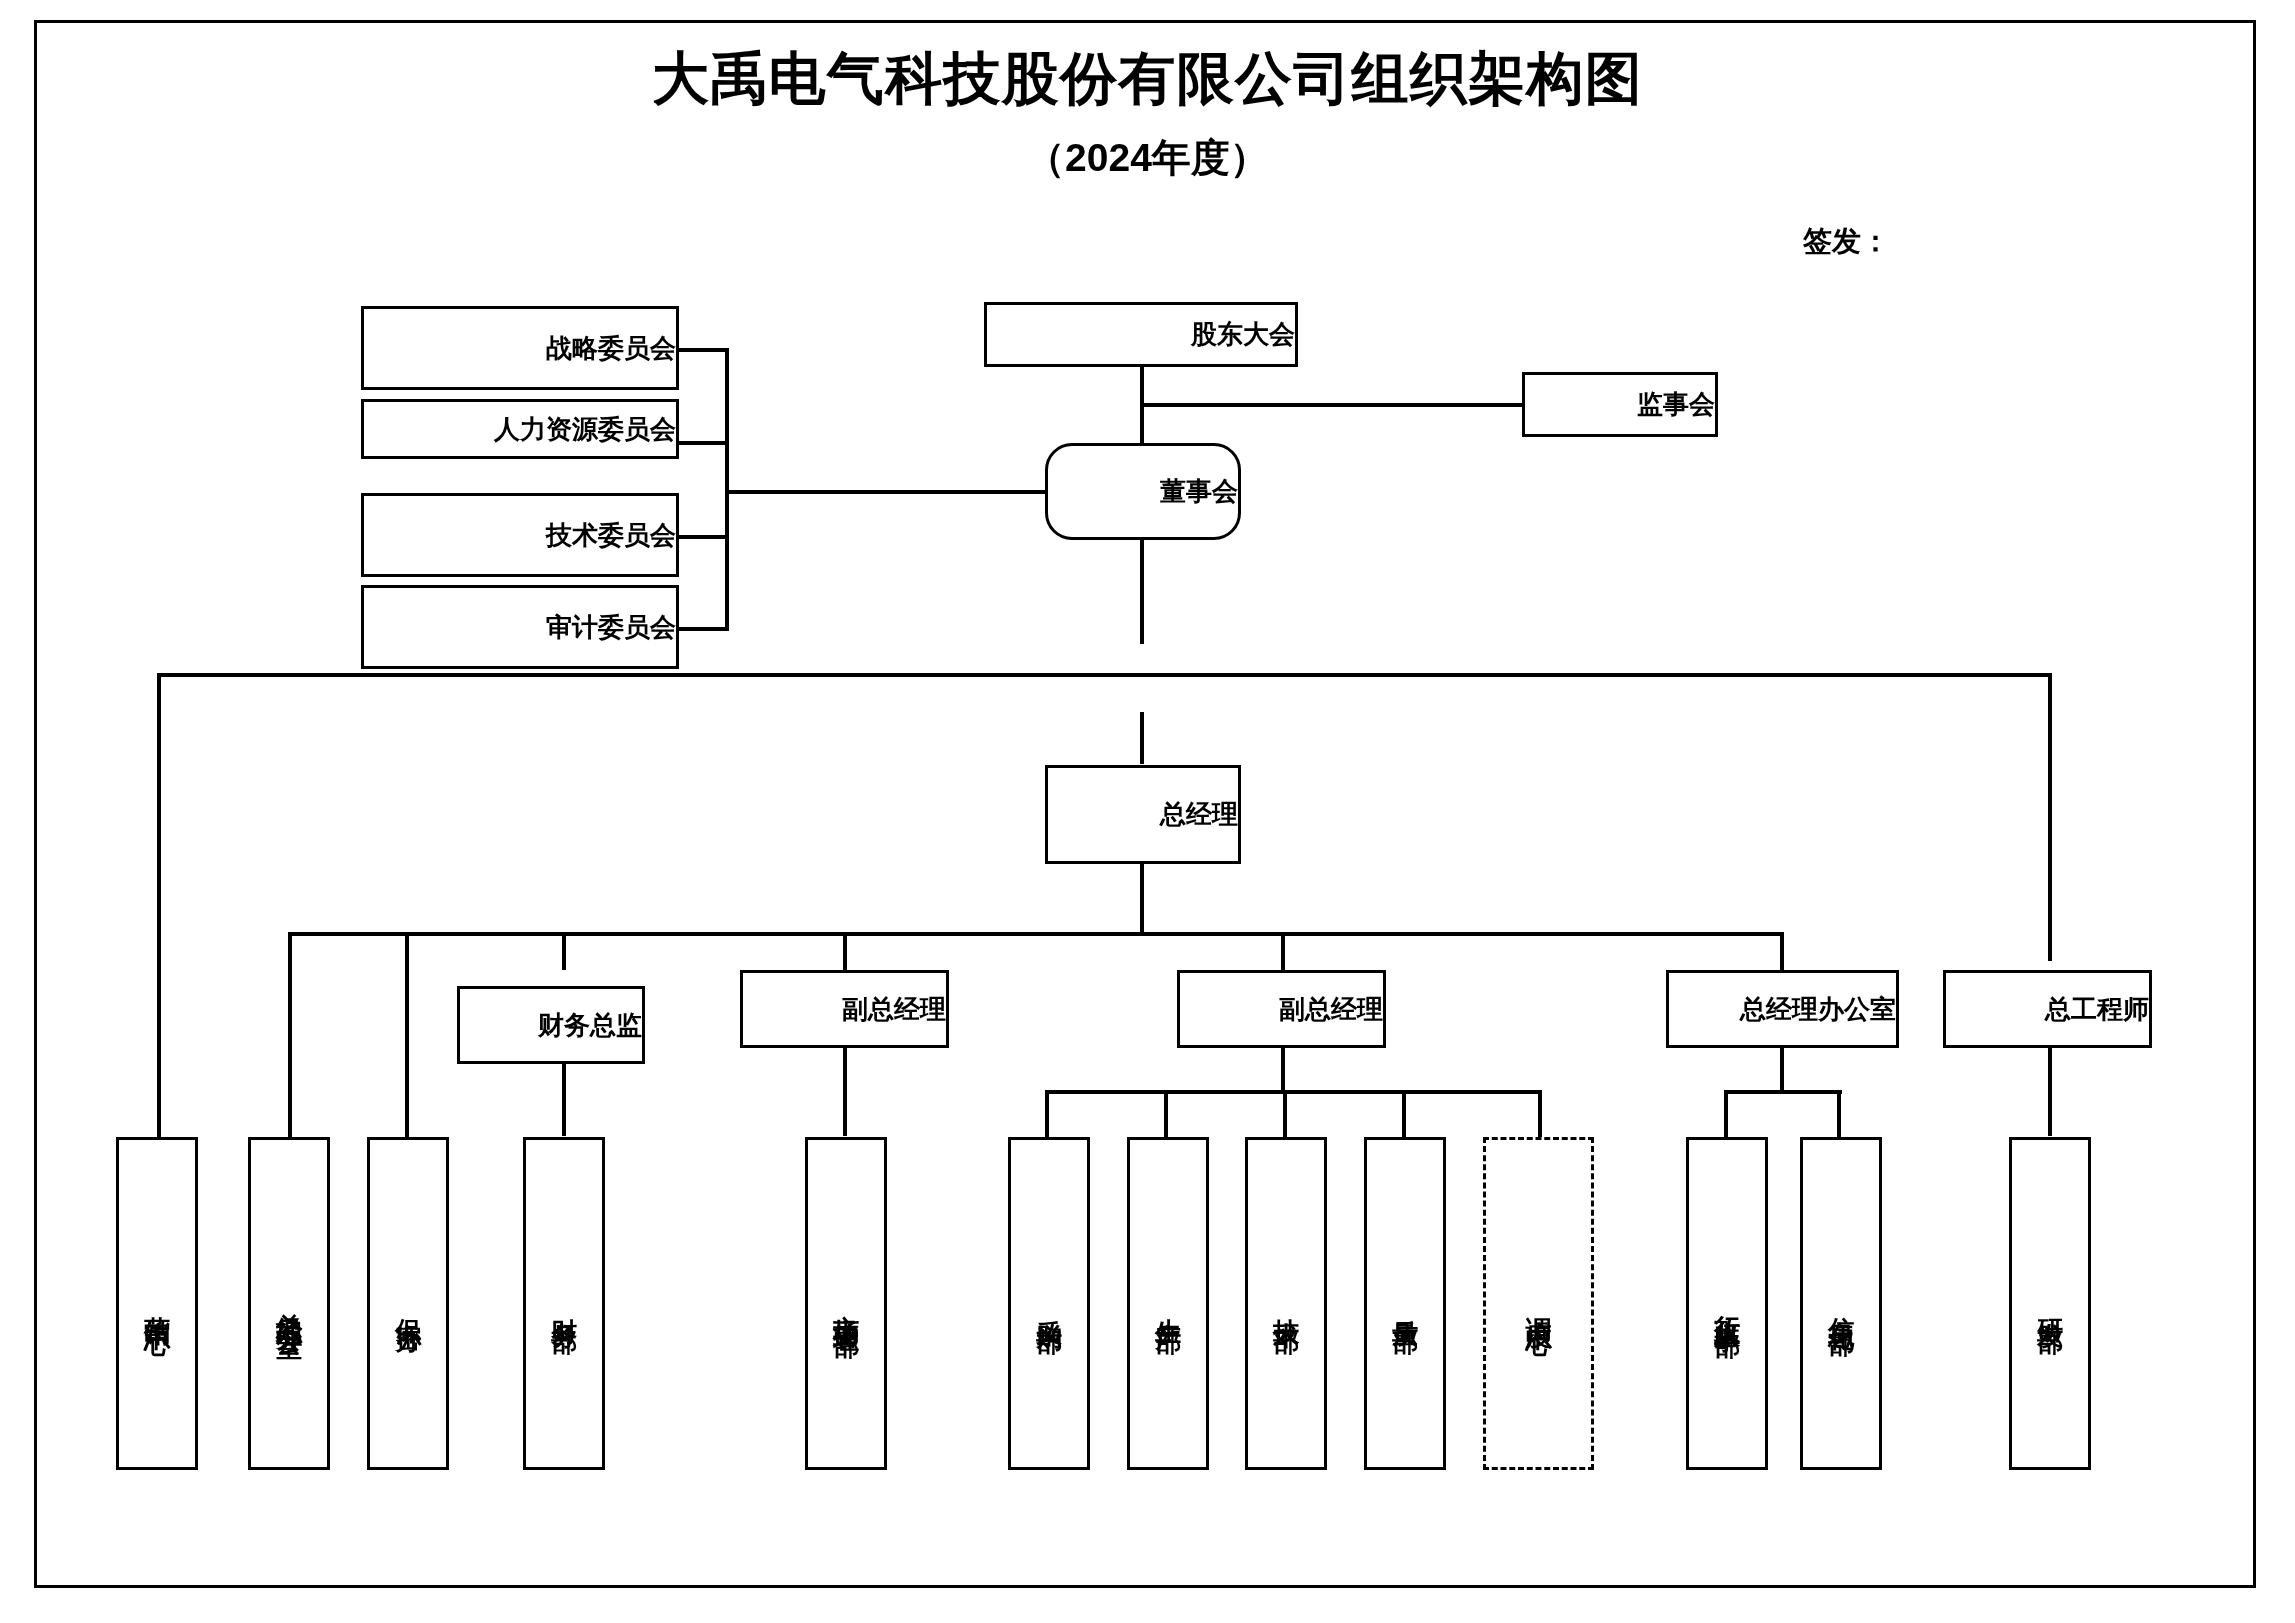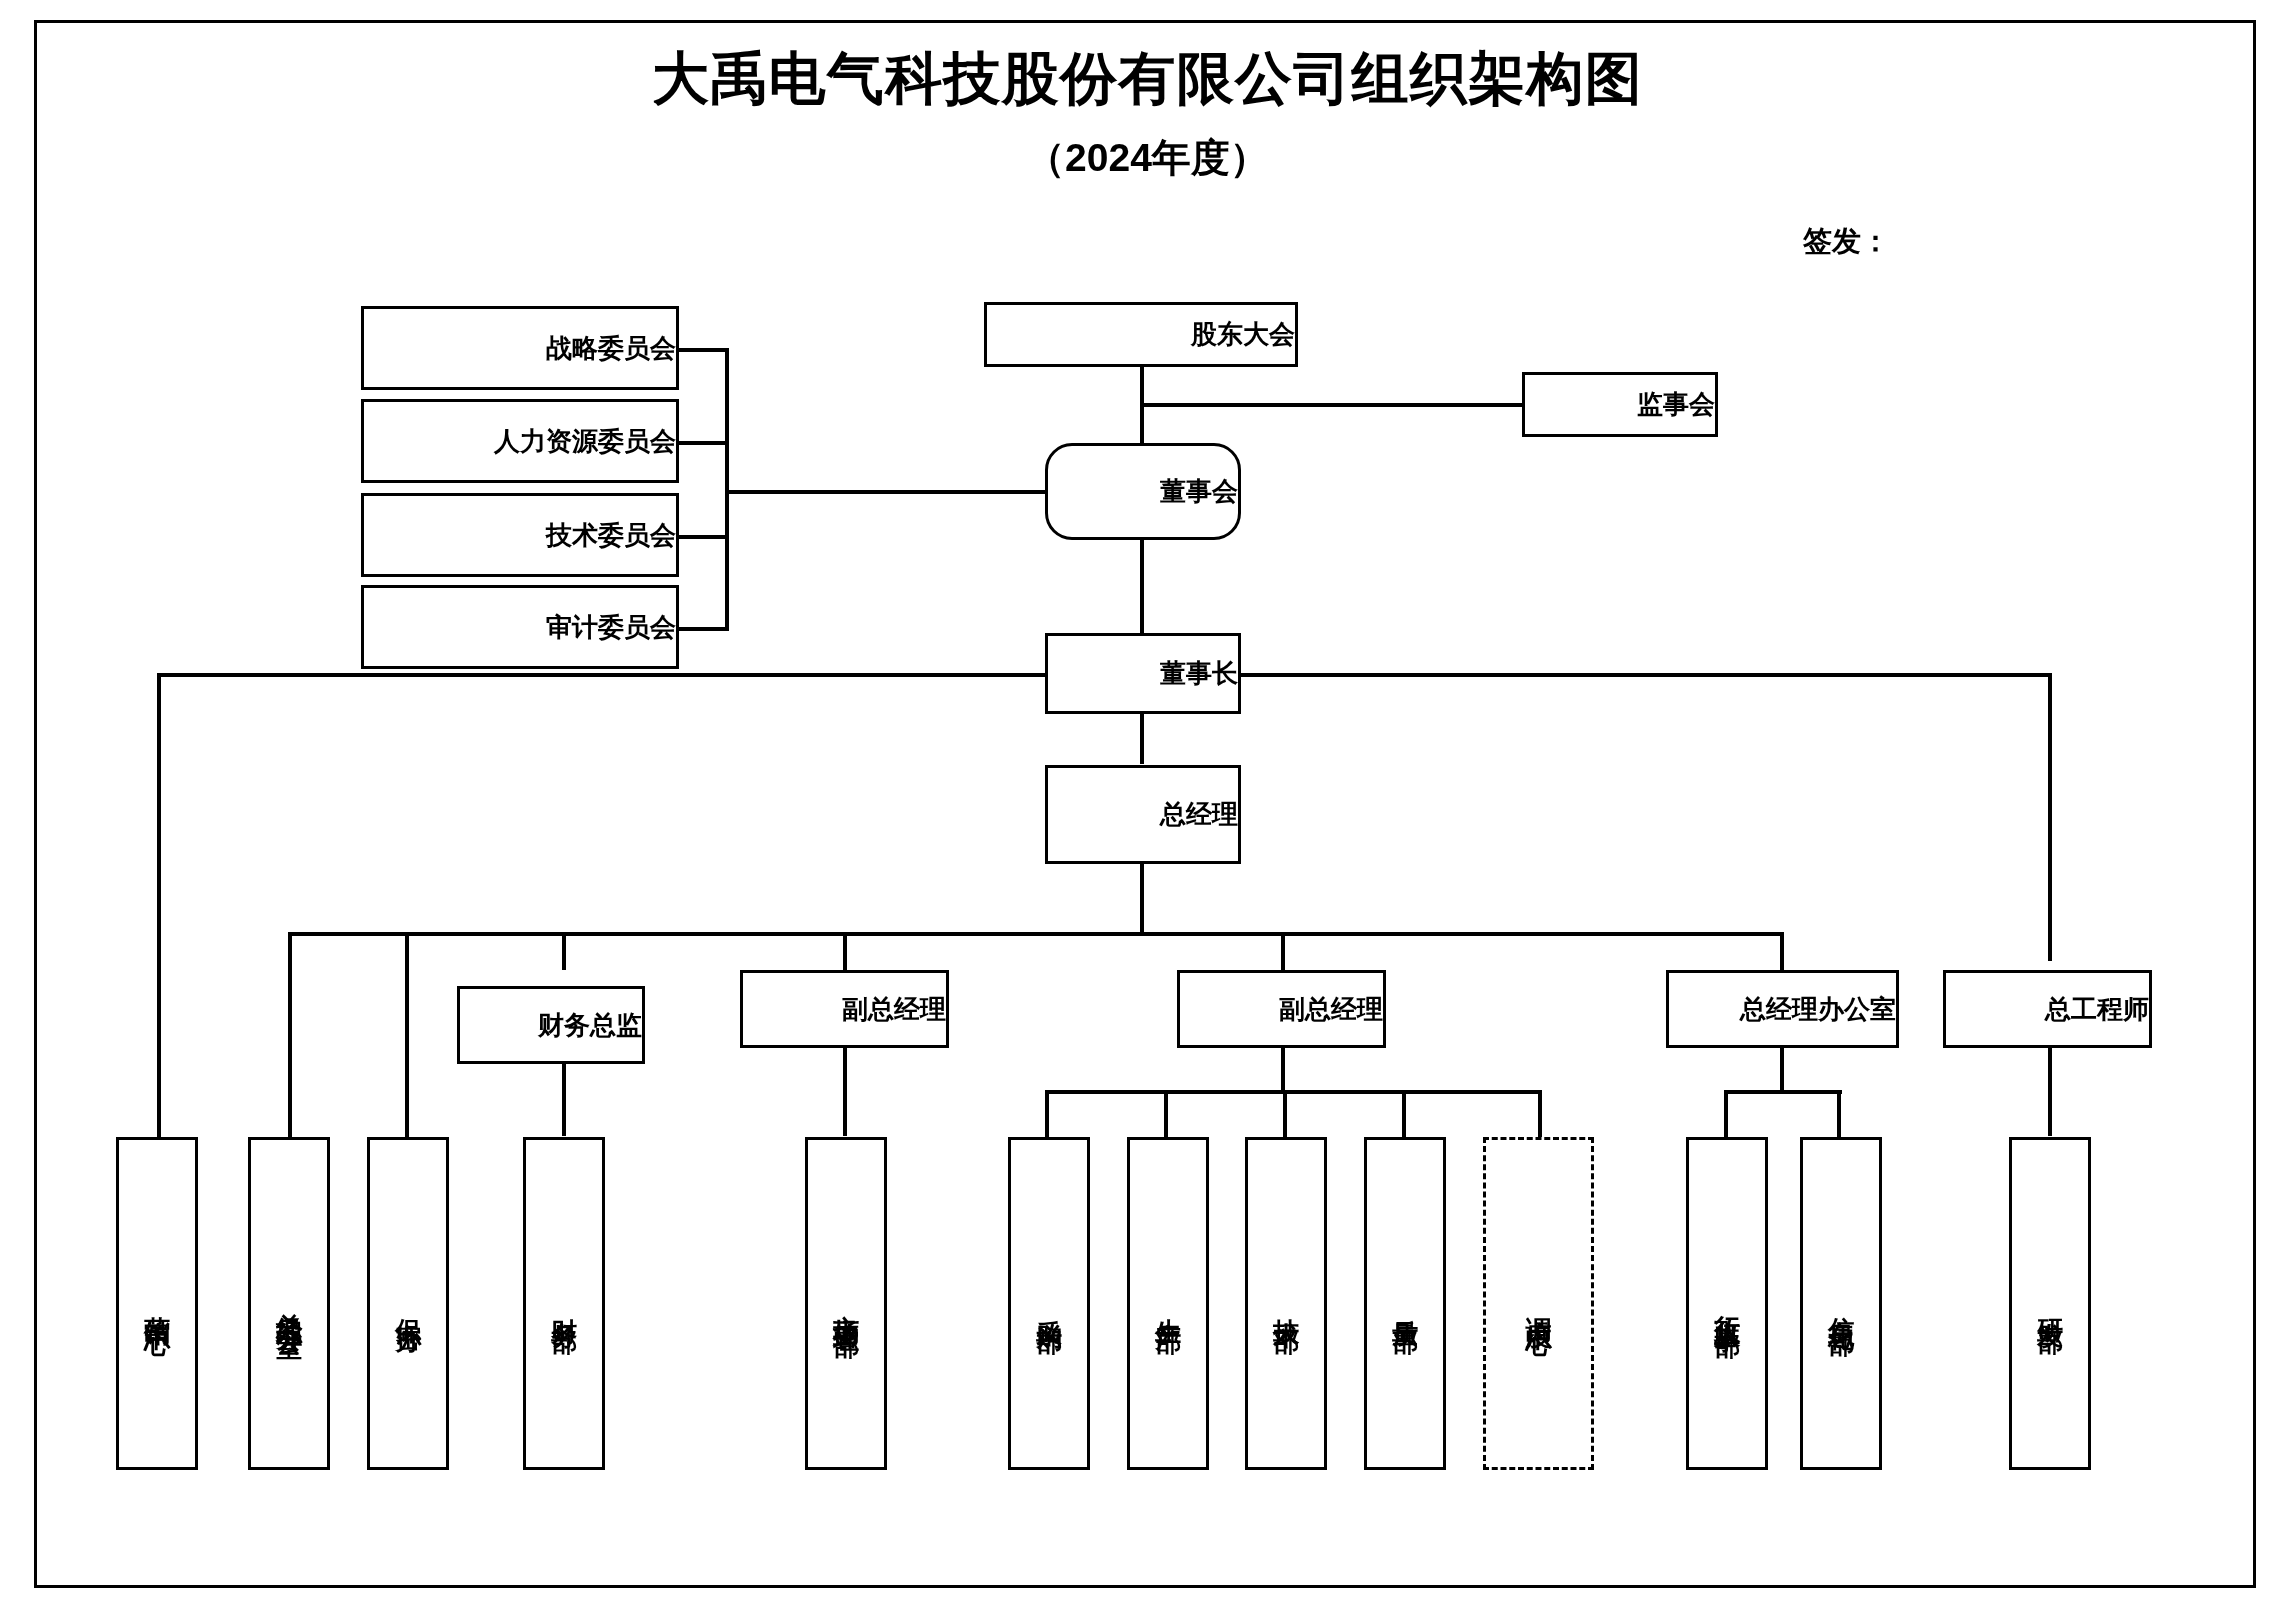--- a/index.html
+++ b/index.html
@@ -155,42 +155,39 @@
   <div class="ln" style="left:1780px; top:1045px; width:3.9px; height:47px;"></div>
   <div class="ln" style="left:1724px; top:1090px; width:118px; height:3.9px;"></div>
   <div class="ln" style="left:1724px; top:1090px; width:3.9px; height:47px;"></div>
   <div class="ln" style="left:1837px; top:1090px; width:3.9px; height:47px;"></div>
 
   <div class="ln" style="left:2048px; top:1045px; width:3.9px; height:91px;"></div>
 
   <div class="node" style="left:361px; top:306px; width:318px; height:84px;">
     <span>战略委员会</span>
   </div>
-  <div class="node" style="left:361px; top:399px; width:318px; height:84px;">
+  <div class="node" style="left:361px; top:399px; width:318px; height:60px;">
     <span>人力资源委员会</span>
   </div>
   <div class="node" style="left:361px; top:493px; width:318px; height:84px;">
     <span>技术委员会</span>
   </div>
   <div class="node" style="left:984px; top:302px; width:314px; height:65px;">
     <span>股东大会</span>
   </div>
 
   <div class="node" style="left:361px; top:585px; width:318px; height:84px;">
     <span>审计委员会</span>
   </div>
   <div class="node" style="left:1522px; top:372px; width:196px; height:65px;">
     <span>监事会</span>
   </div>
   <div class="node" style="left:1045px; top:443px; width:196px; height:97px;border-radius:27px;">
     <span>董事会</span>
   </div>
-  <div class="node" style="left:1045px; top:633px; width:196px; height:81px;">
-    <span>董事长</span>
-  </div>
   <div class="node" style="left:1045px; top:765px; width:196px; height:99px;">
     <span>总经理</span>
   </div>
 
   <div class="node" style="left:457px; top:986px; width:188px; height:78px;">
     <span>财务总监</span>
   </div>
   <div class="node" style="left:740px; top:970px; width:209px; height:78px;">
     <span>副总经理</span>
   </div>

